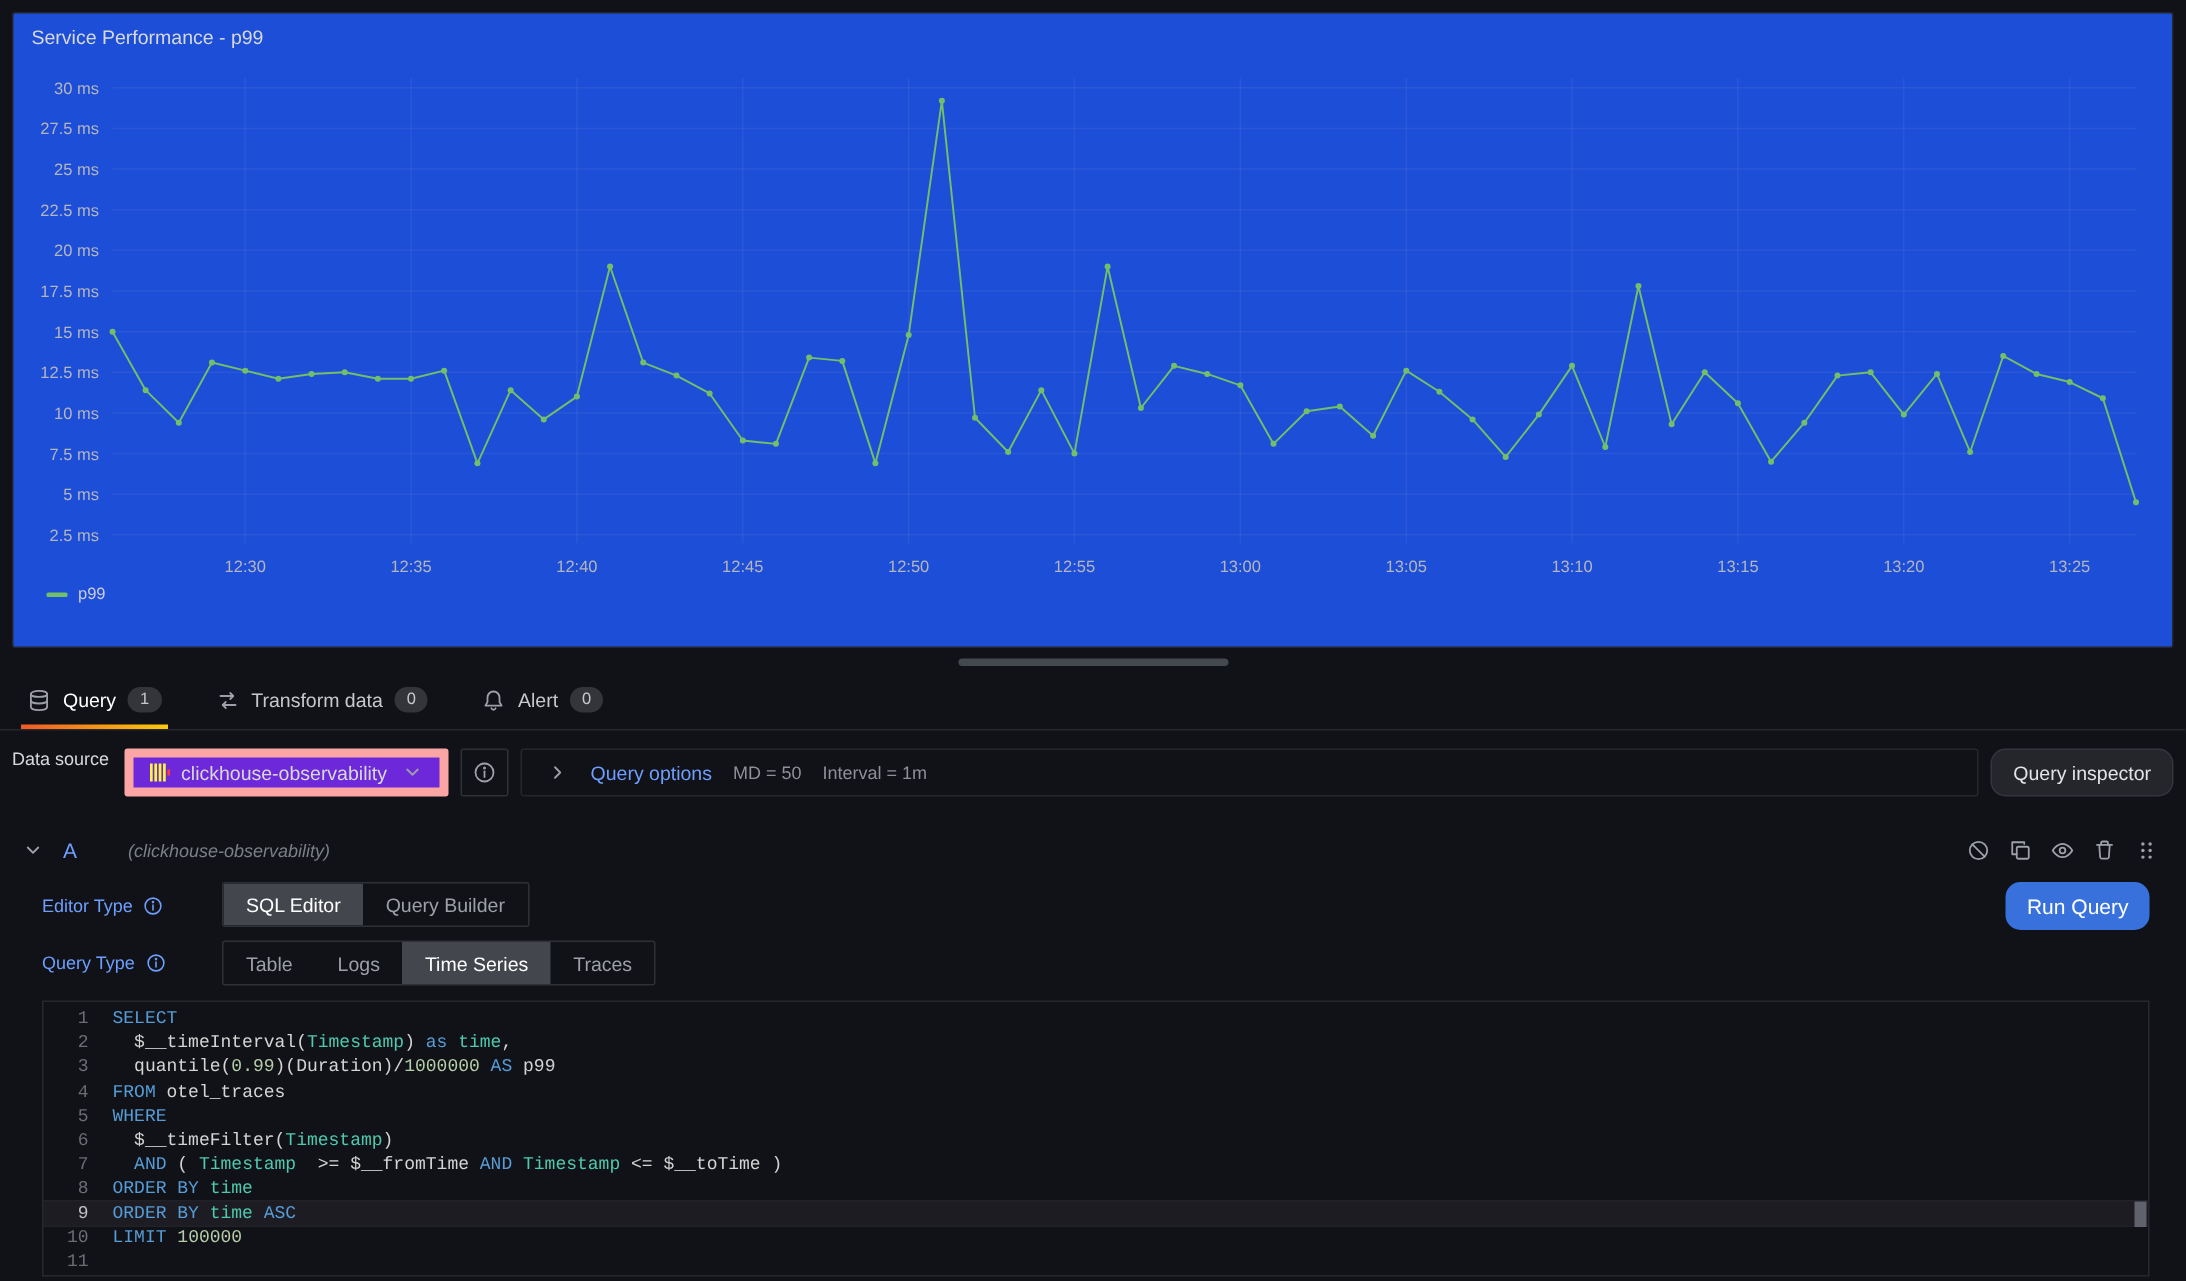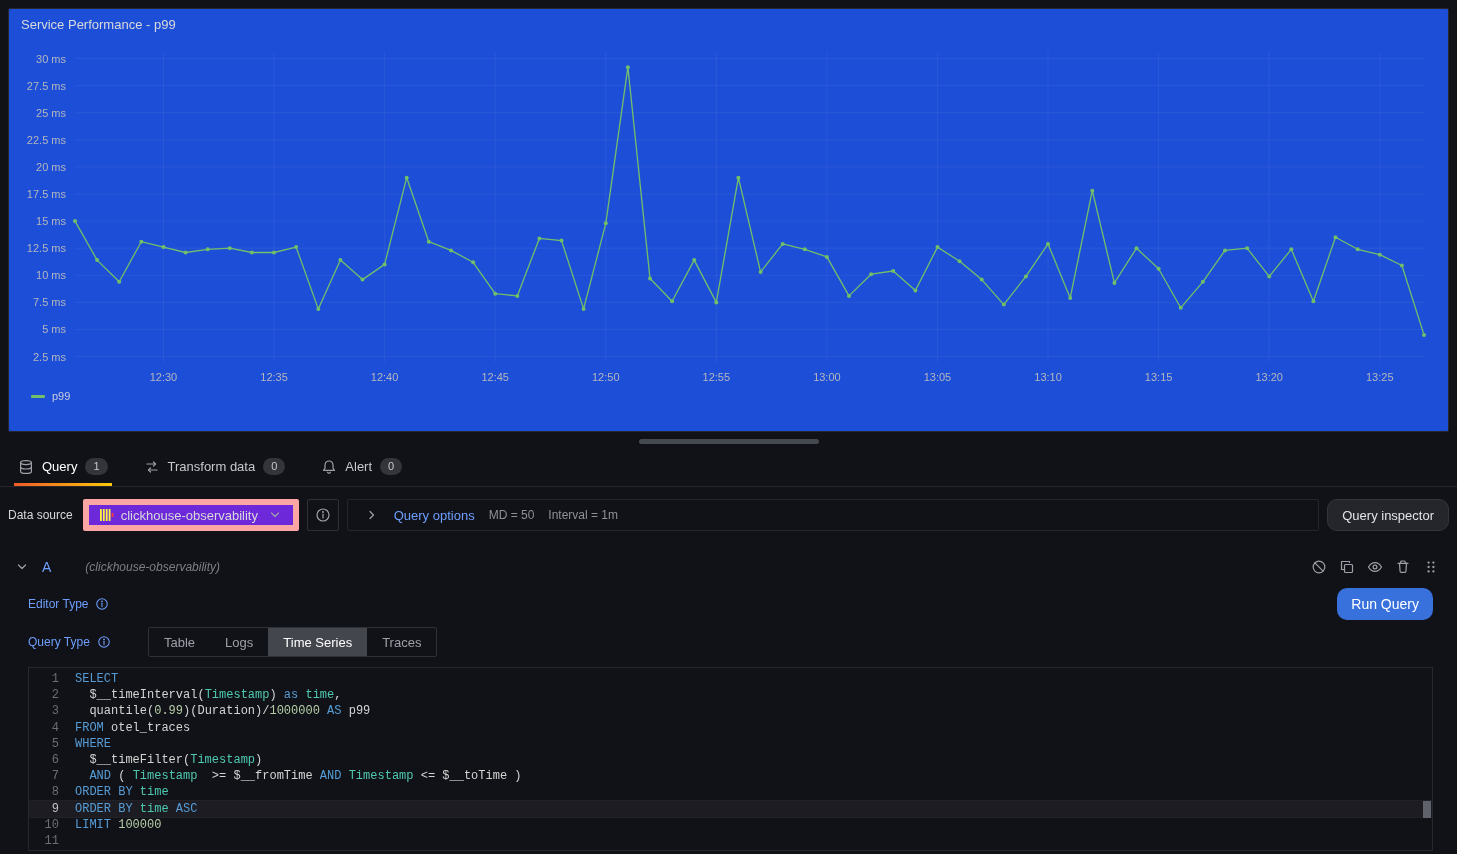--- a/index.html
+++ b/index.html
@@ -14,21 +14,21 @@
   .legend{display:flex;align-items:center;gap:7px;padding:2px 2px 2px 12px;font-size:11px;color:#ccccdc}
   .legend-swatch{width:14px;height:3px;background:#73bf69;border-radius:1px;display:inline-block}
   .resize-handle{width:180px;height:5px;background:#44484f;border-radius:3px;margin:7px auto 5px}
   
   .tabs{display:flex;gap:16px;border-bottom:1px solid #25272d;padding:0 8px}
   .tab{display:flex;align-items:center;gap:8px;padding:9px 10px 11px;cursor:pointer;color:#c7c8cc;position:relative;font-size:13px}
   .tab.active{color:#fff;font-weight:500}
   .tab.active::after{content:"";position:absolute;left:6px;right:6px;bottom:0;height:3px;background:linear-gradient(90deg,#f05a28,#fbca0a)}
   .badge{background:#33353a;border-radius:10px;padding:1px 8px;font-size:11px;color:#c7c8cc;line-height:15px}
   
-  .ds-row{display:flex;align-items:center;gap:8px;margin:12px 8px 0 8px;height:32px}
+  .ds-row{display:flex;gap:8px;margin:12px 8px 0 8px;height:32px}
   .ds-label{font-size:12px;font-weight:500;color:#d8d9da;margin-right:2px;white-space:nowrap}
   .ds-picker{display:flex;align-items:center;gap:6px;background:#6d28d9;border:6px solid #fca5a5;border-radius:2px;height:32px;padding:0 10px;min-width:216px;cursor:pointer}
   .ds-picker .name{flex:1;font-size:13px;color:#d8d9da;white-space:nowrap}
   .icon-btn{display:flex;align-items:center;justify-content:center;width:32px;height:32px;background:#111217;border:1px solid #2e3036;border-radius:2px;cursor:pointer;color:#9da0a8}
   .qo-bar{flex:1;display:flex;align-items:center;gap:14px;border:1px solid #24262b;border-radius:2px;height:32px;padding:0 16px}
   .qo-bar .link{color:#6e9fff;font-size:13px;cursor:pointer}
   .qo-bar .muted{color:#8e9097;font-size:12px}
   .btn{border:none;border-radius:10px;height:32px;padding:0 14px;font-size:14px;cursor:pointer;font-family:inherit}
   .btn.secondary{background:#24262c;border:1px solid #34363d;color:#e3e4e8;font-size:13px}
   .btn.primary{background:#3871dc;color:#fff;font-weight:500}
@@ -320,20 +320,24 @@
       <div class="opt-label">
         <span>Editor Type</span>
         <span class="icon" id="et-info">
             <svg viewBox="0 0 16 16" fill="none" stroke="currentColor" stroke-width="1.2" stroke-linecap="round" stroke-linejoin="round">
               <circle cx="8" cy="8" r="6"></circle>
               <path d="M8 7.2V11"></path>
               <circle cx="8" cy="5" r="0.4" fill="currentColor"></circle>
             </svg>
           </span>
       </div>
+      <div class="segmented" id="editor-type-seg">
+          <div class="seg-opt active">SQL Editor</div>
+          <div class="seg-opt">Query Builder</div>
+        </div>
       <div class="run-wrap">
         <button class="btn primary">Run Query</button>
       </div>
     </div>
 
     <div class="opt-row">
       <div class="opt-label">
         <span>Query Type</span>
         <span class="icon" id="qt-info">
             <svg viewBox="0 0 16 16" fill="none" stroke="currentColor" stroke-width="1.2" stroke-linecap="round" stroke-linejoin="round">

